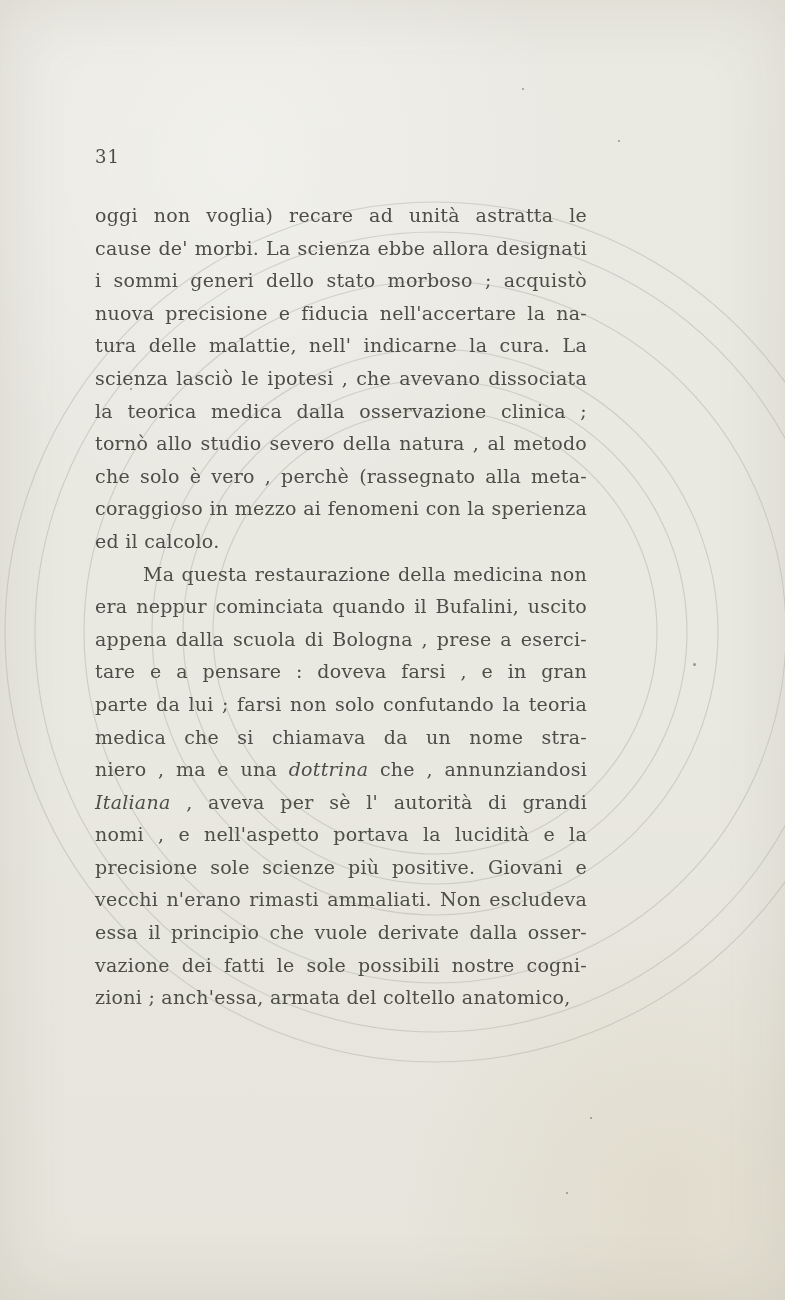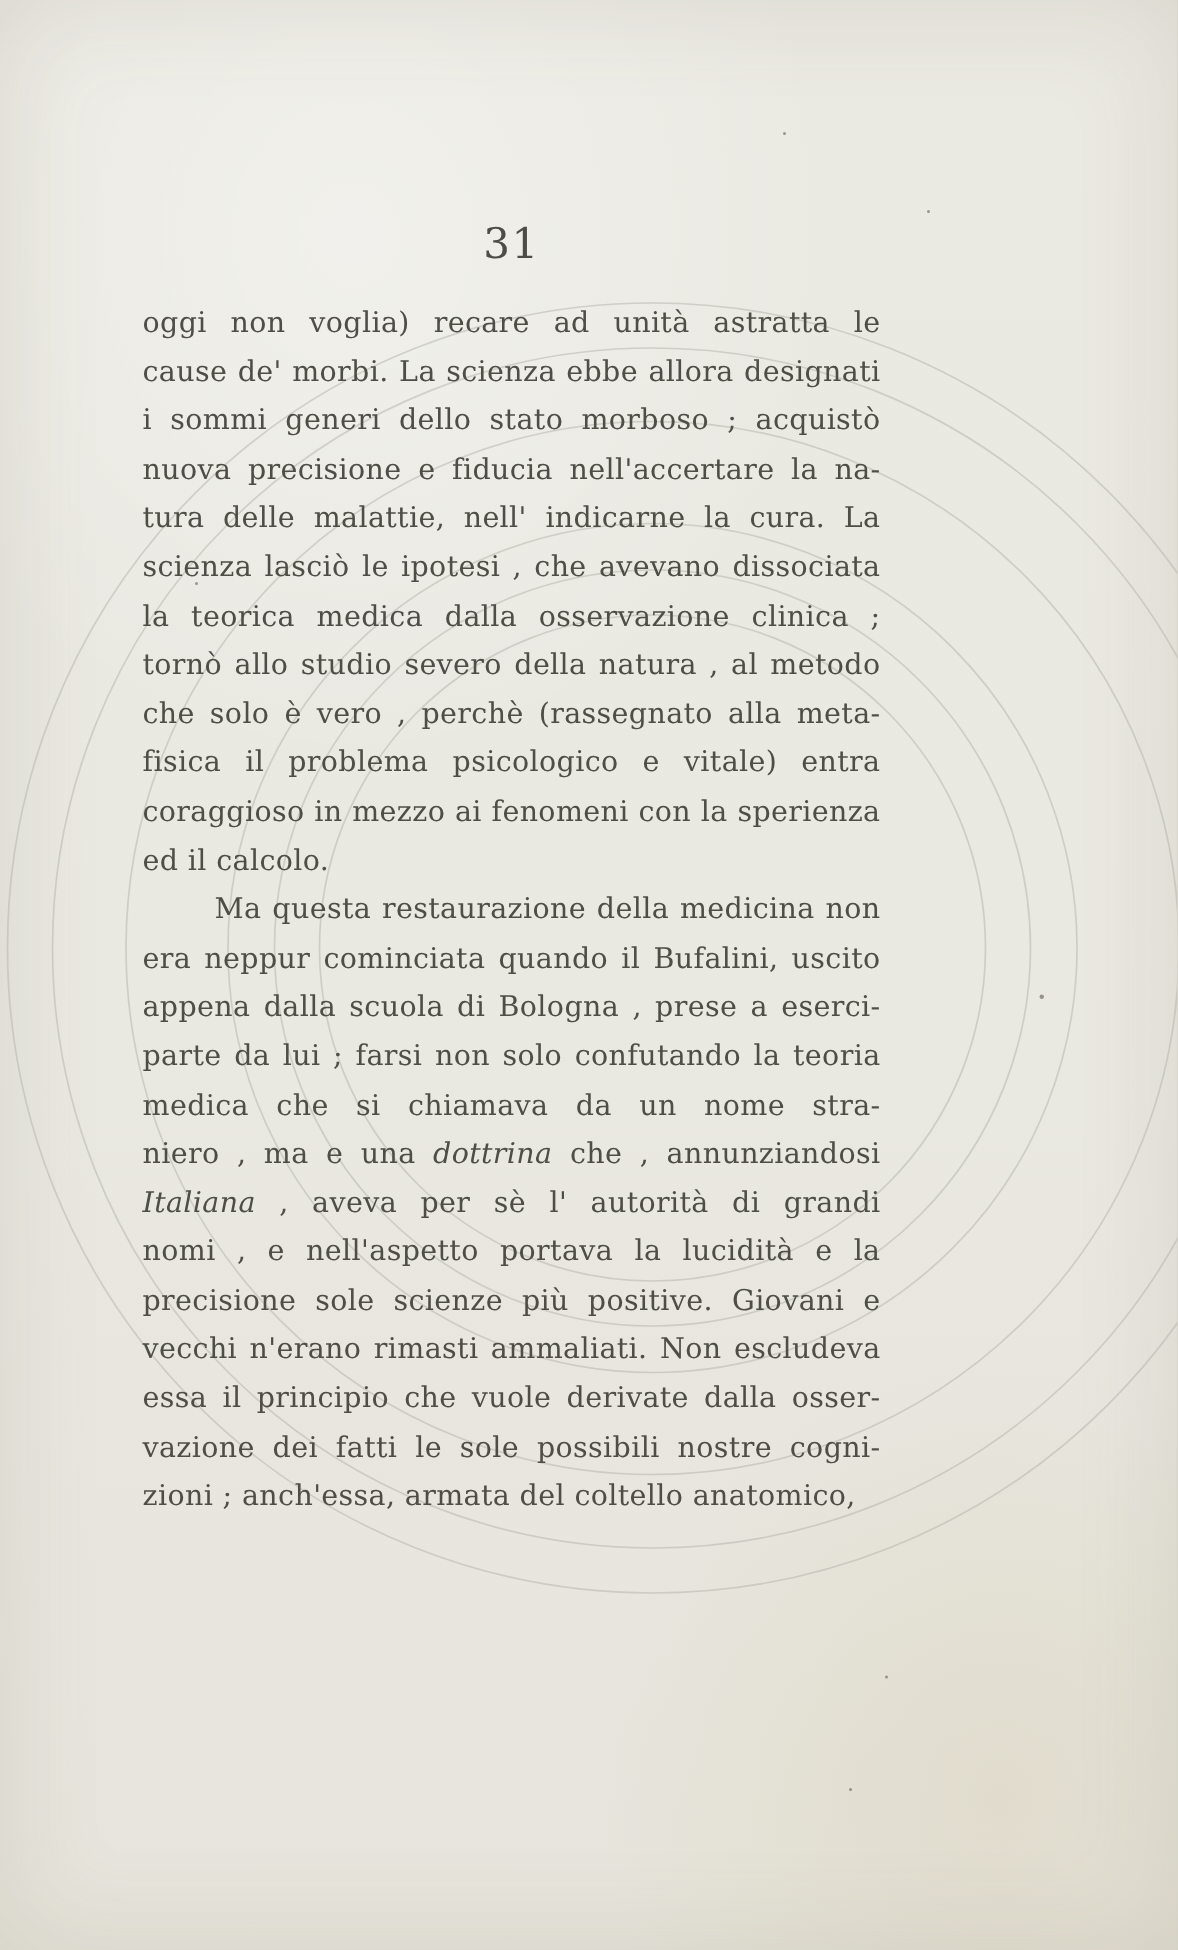--- a/index.html
+++ b/index.html
@@ -19,22 +19,22 @@
     box-shadow: inset 0 0 70px rgba(115,105,80,0.14);
   }
   .stamp-svg {
     position: absolute; left: 0; top: 0;
     width: 785px; height: 1300px;
     pointer-events: none;
   }
   .page-number {
     position: absolute;
     left: 95px; top: 146px; width: 492px;
-    text-align: center;
-    font-size: 28px;
+    text-align: left;
+    font-size: 18px;
     letter-spacing: 1px;
     color: #4d4c45;
   }
   .page-text {
     position: absolute;
     left: 95px; top: 199px; width: 492px;
     font-size: 19px;
     color: #4e4e47;
     letter-spacing: 0.25px;
   }
@@ -74,26 +74,26 @@
   <div class="page-text">
       <div class="line">oggi non voglia) recare ad unità astratta le</div>
       <div class="line">cause de' morbi. La scienza ebbe allora designati</div>
       <div class="line">i sommi generi dello stato morboso ; acquistò</div>
       <div class="line">nuova precisione e fiducia nell'accertare la na-</div>
       <div class="line">tura delle malattie, nell' indicarne la cura. La</div>
       <div class="line">scienza lasciò le ipotesi , che avevano dissociata</div>
       <div class="line">la teorica medica dalla osservazione clinica ;</div>
       <div class="line">tornò allo studio severo della natura , al metodo</div>
       <div class="line">che solo è vero , perchè (rassegnato alla meta-</div>
-      <div class="line">fisica il problema psicologico e vitale) entra</div>
       <div class="line">coraggioso in mezzo ai fenomeni con la sperienza</div>
       <div class="line no-just">ed il calcolo.</div>
       <div class="line indent">Ma questa restaurazione della medicina non</div>
       <div class="line">era neppur cominciata quando il Bufalini, uscito</div>
       <div class="line">appena dalla scuola di Bologna , prese a eserci-</div>
+      <div class="line">tare e a pensare : doveva farsi , e in gran</div>
       <div class="line">parte da lui ; farsi non solo confutando la teoria</div>
       <div class="line">medica che si chiamava da un nome stra-</div>
       <div class="line">niero , ma e una <i>dottrina</i> che , annunziandosi</div>
       <div class="line"><i>Italiana</i> , aveva per sè l' autorità di grandi</div>
       <div class="line">nomi , e nell'aspetto portava la lucidità e la</div>
       <div class="line">precisione sole scienze più positive. Giovani e</div>
       <div class="line">vecchi n'erano rimasti ammaliati. Non escludeva</div>
       <div class="line">essa il principio che vuole derivate dalla osser-</div>
       <div class="line">vazione dei fatti le sole possibili nostre cogni-</div>
       <div class="line no-just">zioni ; anch'essa, armata del coltello anatomico,</div>

